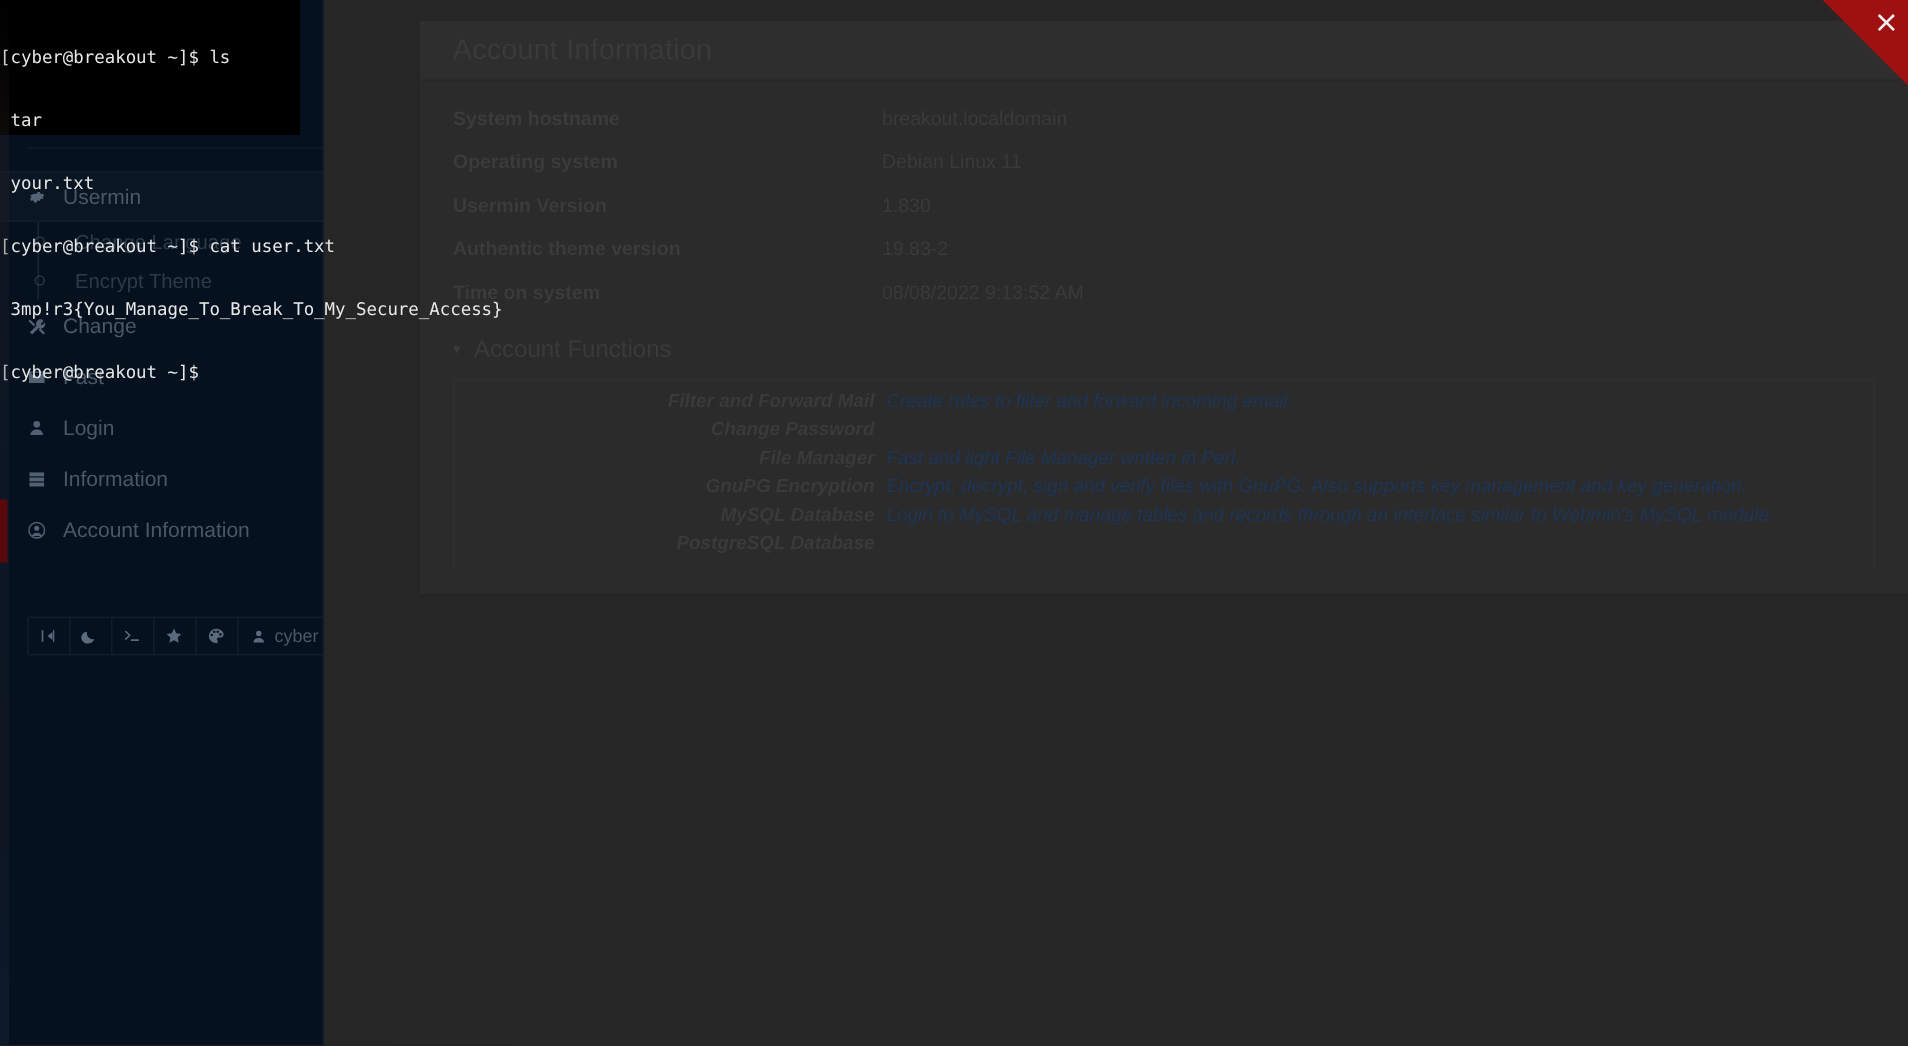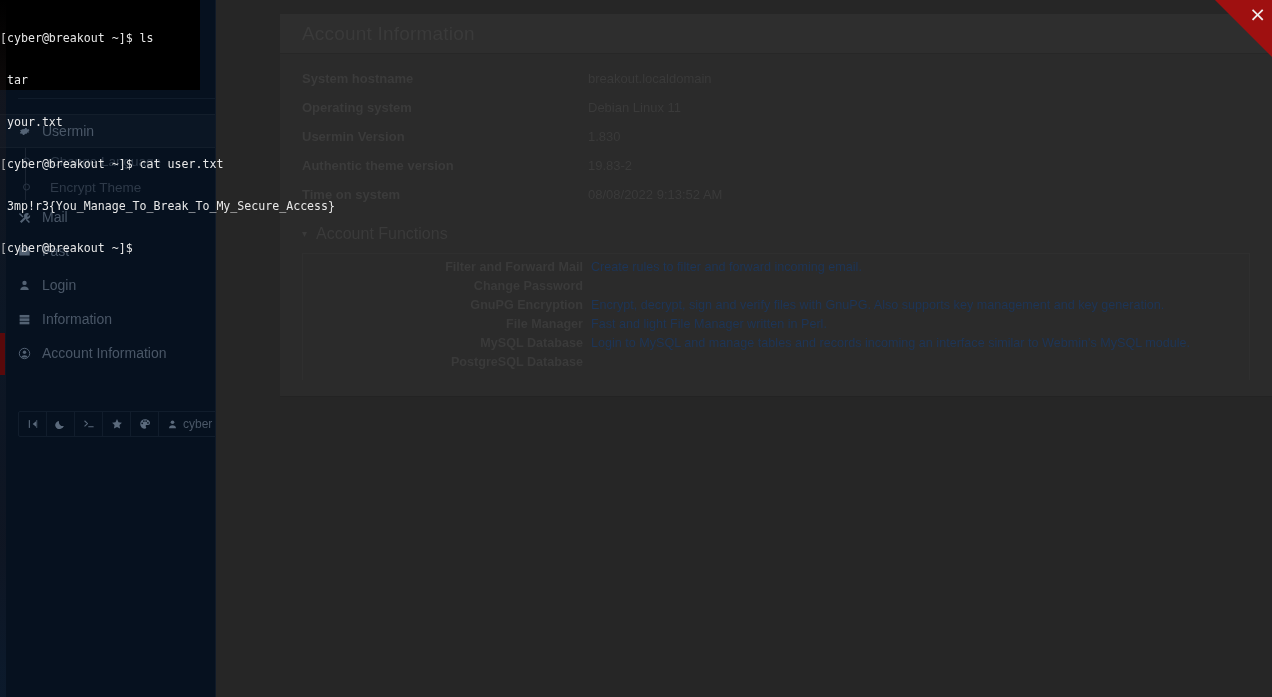--- a/index.html
+++ b/index.html
@@ -144,21 +144,21 @@
     top: 411px;
     display: flex;
     align-items: stretch;
     height: 26px;
     border: 1px solid rgba(120,140,165,.10);
     border-radius: 2px;
   }
   .stool {
     display: flex;
     align-items: center;
-    justify-content: center;
+    justify-content: flex-start;
     min-width: 28px;
     padding: 0 7px;
     border-right: 1px solid rgba(120,140,165,.10);
     color: #4a5767;
     font-size: 11px;
     cursor: pointer;
   }
   .stool:last-child { border-right: none; }
   .stool svg { width: 12px; height: 12px; display: block; }
   .stool.user { gap: 5px; min-width: 0; padding: 0 8px; }
@@ -252,20 +252,21 @@
     font-size: 16px;
     font-weight: 400;
     color: #3a3a3a;
   }
 
   .func-table {
     margin: 4px 22px 16px 22px;
     border: 1px solid #2f2f2f;
     border-bottom: none;
     padding: 6px 0 6px 0;
+    font-style: italic;
   }
   .func-row {
     display: flex;
     align-items: baseline;
     height: 19px;
     padding: 0 6px;
   }
   .func-label {
     width: 282px;
     text-align: right;
@@ -379,21 +380,21 @@
           <span>Encrypt Theme</span>
         </div>
       </div>
 
       <div class="nav-item">
         <span class="nav-ico">
           <svg viewBox="0 0 20 20" xmlns="http://www.w3.org/2000/svg">
             <path fill="#6d7d90" d="M3 3l5.5 5.5-1.6 1.6L1.4 4.6 3 3zm13.9 1.6l-3 3 1.5 1.5 3-3c.6 1.6.2 3.5-1.1 4.8-1.4 1.4-3.5 1.7-5.2.9L5.3 18.5 3 16.2l6.7-6.7c-.8-1.7-.5-3.8.9-5.2C11.9 3 13.8 2.6 15.4 3.2l1.5 1.4zM13.5 11.9l4.9 4.9-1.6 1.6-4.9-4.9 1.6-1.6z"></path>
           </svg>
         </span>
-        <span class="nav-label">Mail</span>
+        <span class="nav-label">Change</span>
         <span class="nav-caret">◂</span>
       </div>
 
       <div class="nav-item">
         <span class="nav-ico">
           <svg viewBox="0 0 20 20" xmlns="http://www.w3.org/2000/svg">
             <path fill="#6d7d90" d="M2 4h16v12H2V4zm1.6 1.4L10 10.3l6.4-4.9H3.6z"></path>
           </svg>
         </span>
         <span class="nav-label">Fast</span>
@@ -530,30 +531,30 @@
 
       <div class="func-table">
         <div class="func-row">
           <div class="func-label">Filter and Forward Mail</div>
           <div class="func-desc">Create rules to filter and forward incoming email.</div>
         </div>
         <div class="func-row">
           <div class="func-label">Change Password</div>
         </div>
         <div class="func-row">
+          <div class="func-label">File Manager</div>
+          <div class="func-desc">Fast and light File Manager written in Perl.</div>
+        </div>
+        <div class="func-row">
           <div class="func-label">GnuPG Encryption</div>
           <div class="func-desc">Encrypt, decrypt, sign and verify files with GnuPG. Also supports key management and key generation.</div>
         </div>
         <div class="func-row">
-          <div class="func-label">File Manager</div>
-          <div class="func-desc">Fast and light File Manager written in Perl.</div>
-        </div>
-        <div class="func-row">
           <div class="func-label">MySQL Database</div>
-          <div class="func-desc">Login to MySQL and manage tables and records incoming an interface similar to Webmin's MySQL module.</div>
+          <div class="func-desc">Login to MySQL and manage tables and records through an interface similar to Webmin's MySQL module.</div>
         </div>
         <div class="func-row">
           <div class="func-label">PostgreSQL Database</div>
         </div>
       </div>
 
     </div>
   </div>
 
   <div id="corner">

